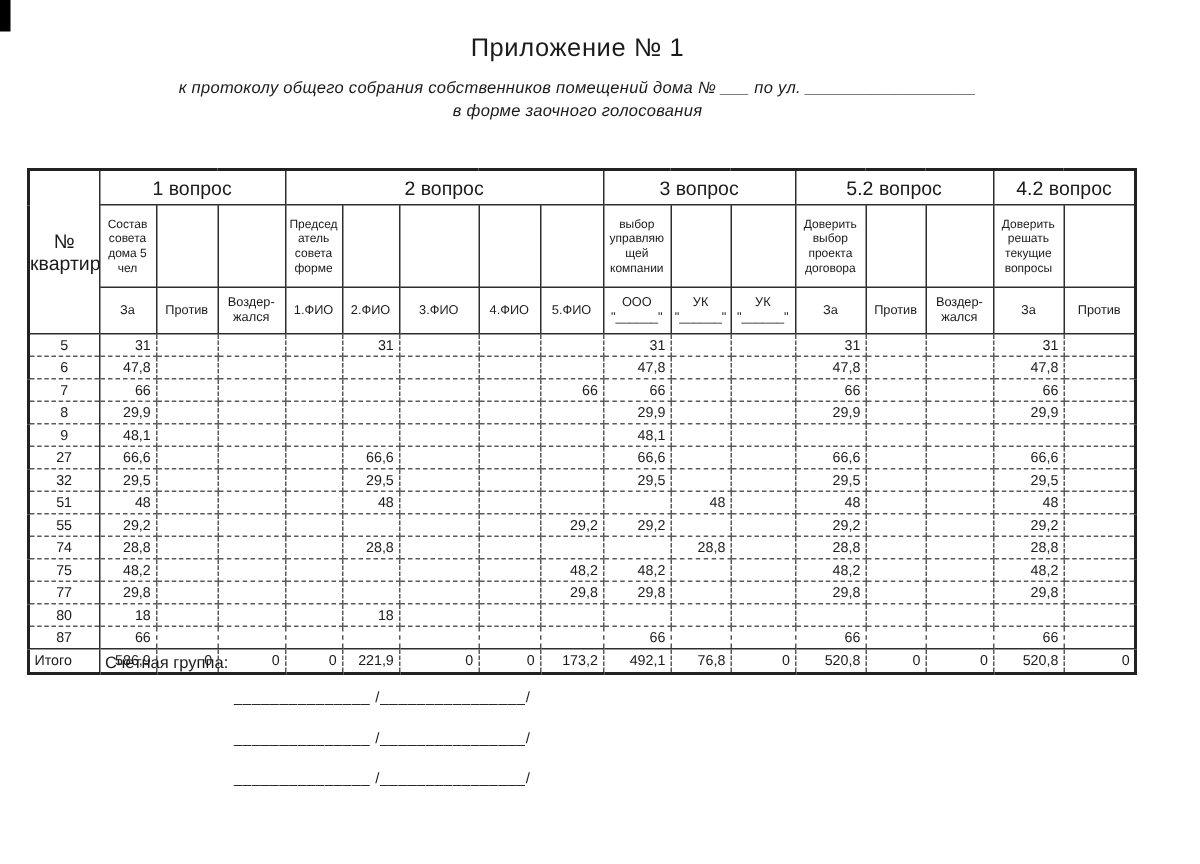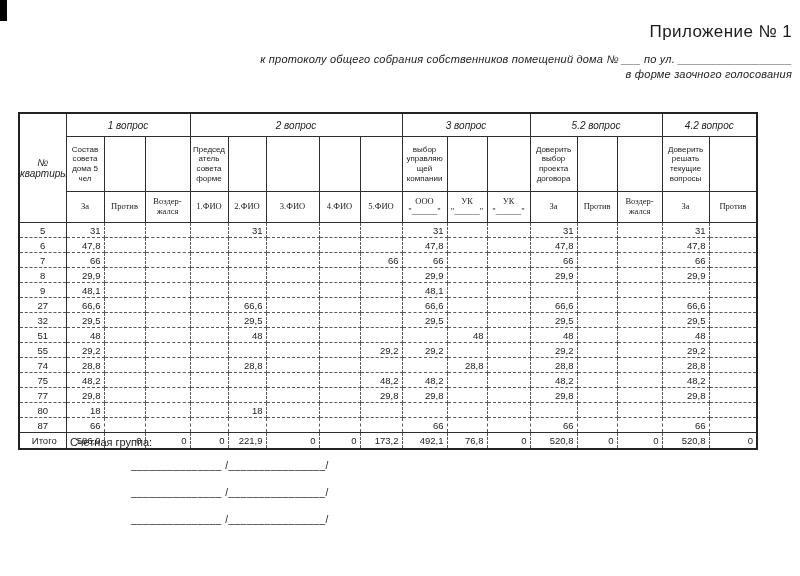--- a/index.html
+++ b/index.html
@@ -6,49 +6,49 @@
   body {
     width:800px; height:576px;
     background:#ffffff;
     color:#1b1b1b;
     font-family:"Liberation Sans", sans-serif;
     position:relative;
     overflow:hidden;
   }
   .corner-mark { position:absolute; left:0; top:0; width:7px; height:21px; background:#000; }
 
-  .doc-header { position:absolute; top:22px; left:22px; width:770px; text-align:right; }
+  .doc-header { position:absolute; top:22px; left:0; width:770px; text-align:center; }
   .doc-title { font-size:17px; letter-spacing:.4px; margin-bottom:11px; }
   .doc-sub { font-size:11px; margin:3px 0; letter-spacing:.2px;font-style:italic; }
 
   table.votes {
     position:absolute; left:18px; top:112px;
     width:738px; border-collapse:collapse; table-layout:fixed;
     border:2px solid #222;
   }
   .votes th, .votes td { border:1px solid #2e2e2e; padding:0; overflow:hidden; font-weight:normal; }
   .votes thead th { text-align:center; vertical-align:middle; }
-  .qrow th { height:22px; font-size:10px;font-style:italic; }
+  .qrow th { height:22px; font-size:13px; }
   .corner { font-size:9px;margin-top:40px; }
   .descrow td { height:52px; font-size:8px; line-height:1.2; text-align:center; vertical-align:middle; padding:1px 2px; overflow-wrap:anywhere;margin-left:44px; }
-  .colrow th { height:28px; font-size:8.5px; line-height:1.15; white-space:pre-line; padding:1px; overflow-wrap:anywhere;font-family:Liberation Serif, serif; }
+  .colrow th { height:28px; font-size:8.5px; line-height:1.15; white-space:pre-line; padding:1px; overflow-wrap:anywhere; }
 
   .votes tbody td {
     border:1px dashed #5a5a5a;
     height:14px; font-size:9.5px; line-height:13px;
     text-align:right; padding:0 3px 0 0;
     white-space:nowrap;
   }
   .votes tbody td:first-child { text-align:center; padding:0; border-left:2px solid #222; border-right:1px solid #2e2e2e; }
   .votes tbody td:last-child { border-right:2px solid #222; }
   .votes tbody tr.totals td { border-top:1px solid #2e2e2e; border-bottom:2px solid #222; height:15px; }
-  .votes tbody tr.totals td:first-child { text-align:center; padding-left:3px;margin-left:40px; }
+  .votes tbody tr.totals td:first-child { text-align:left; padding-left:3px;margin-left:40px; }
 
   .footer-label { position:absolute; left:70px; top:436px; font-size:11px; }
-  .sig-lines { position:absolute; left:131px; top:452px; font-size:10px; }
+  .sig-lines { position:absolute; left:156px; top:452px; font-size:10px; }
   .sig-line { height:27px; line-height:27px; letter-spacing:.5px; }
 </style>
 </head>
 <body>
 
 <div class="corner-mark"></div>
 
 <div class="doc-header">
   <div class="doc-title">Приложение № 1</div>
   <div class="doc-sub">к протоколу общего собрания собственников помещений  дома № ___ по ул. __________________</div>

